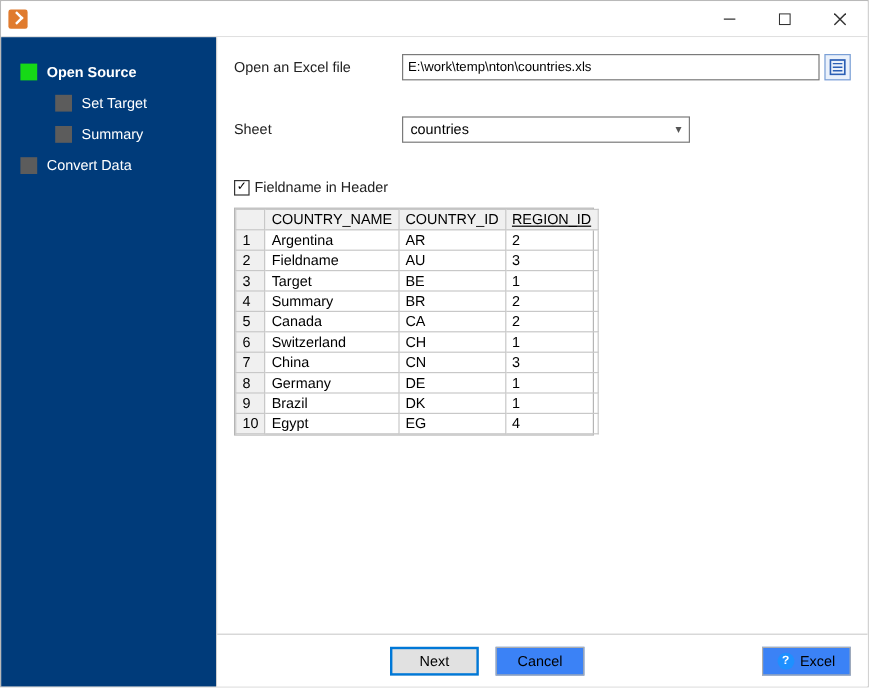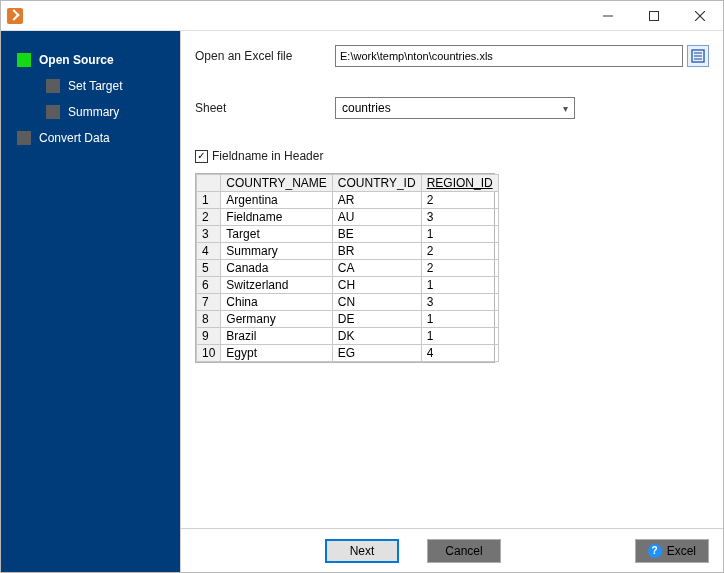--- a/index.html
+++ b/index.html
@@ -32,24 +32,24 @@
   .chk { width:13px; height:13px; border:1px solid #333; display:flex; align-items:center; justify-content:center; font-size:10px; line-height:1; color:#000; }
   .table-wrap { margin:4px 14px 0 14px; border:1px solid #b5b5b5; width:300px; }
   table.grid { border-collapse:collapse; width:100%; font-size:12px; }
   table.grid th, table.grid td { border:1px solid #c8c8c8; padding:1px 5px; text-align:left; height:17px; white-space:nowrap; }
   table.grid th { background:#f0f0f0; font-weight:normal; }
   .row-head { background:#f0f0f0; text-align:center; width:22px; }
   .corner { background:#f0f0f0; width:22px; }
   .col-name{width:120px;} .col-id{width:90px;} .col-reg{width:72px;text-decoration:underline;}
   .button-row { height:44px; border-top:1px solid #cfcfcf; display:flex; align-items:center; justify-content:flex-start; padding:0 14px; gap:14px; background:#fff; }
   .spacer-flex{flex:1;}
-  .btn { min-width:74px; height:24px; border:1px solid #adadad; background:#737373; display:flex; align-items:center; justify-content:center; padding:0 12px; gap:5px; font-size:12px; color:#000; }
+  .btn { min-width:74px; height:24px; border:1px solid #adadad; background:#3b82f6; display:flex; align-items:center; justify-content:center; padding:0 12px; gap:5px; font-size:12px; color:#000; }
   .btn.primary { border:2px solid #0078d7; background:#e1e1e1; }
   .help-icon { width:14px; height:14px; border-radius:50%; background:#1e90ff; color:#fff; display:flex; align-items:center; justify-content:center; font-size:10px; font-weight:bold; }
-  .btn-group-left{display:flex;gap:28px;margin-left:130px;justify-content:space-between;}
+  .btn-group-left{display:flex;gap:14px;margin-left:130px;justify-content:space-between;}
 </style>
 </head>
 <body>
 
 <div class="window">
   <div class="titlebar">
     <div class="titlebar-left">
       <span class="app-icon"></span>
     </div>
     <div class="win-controls">

